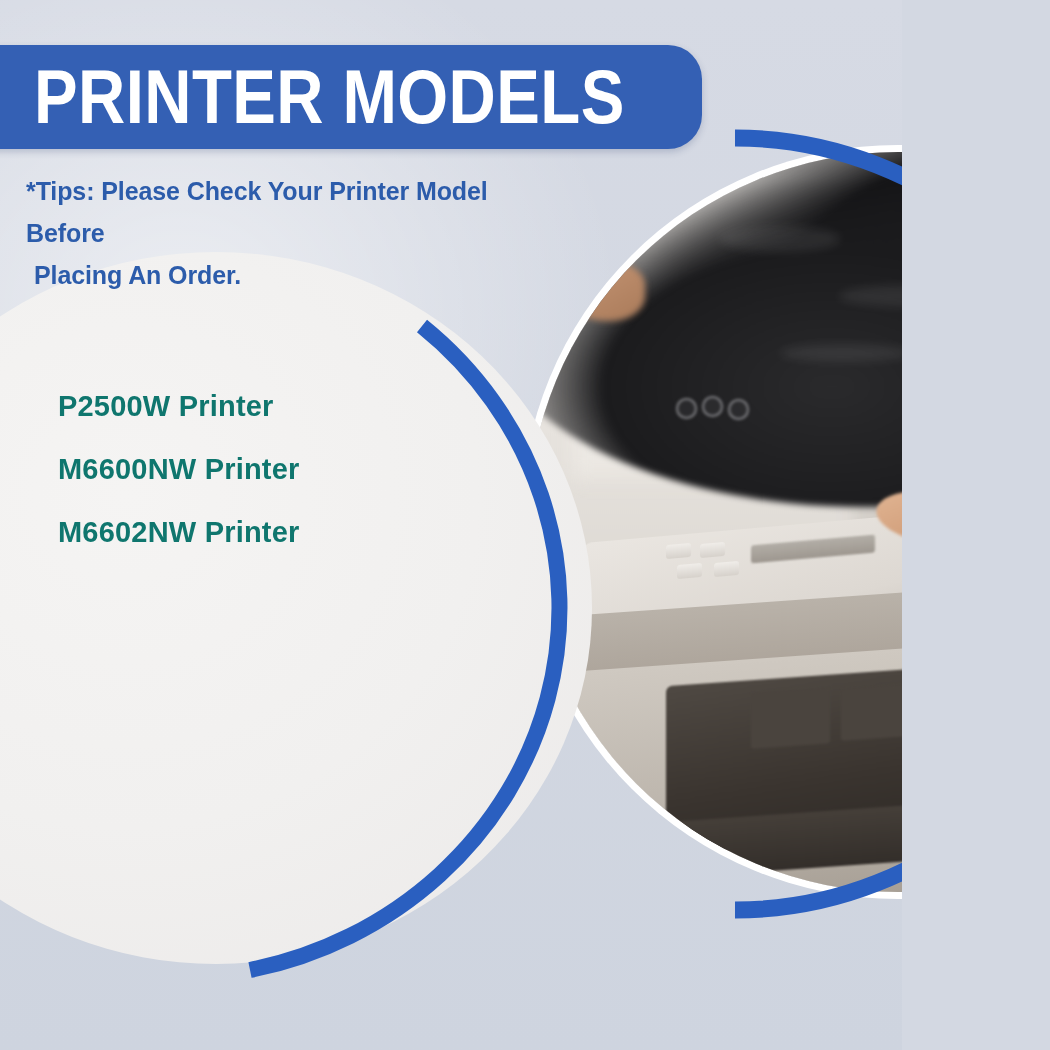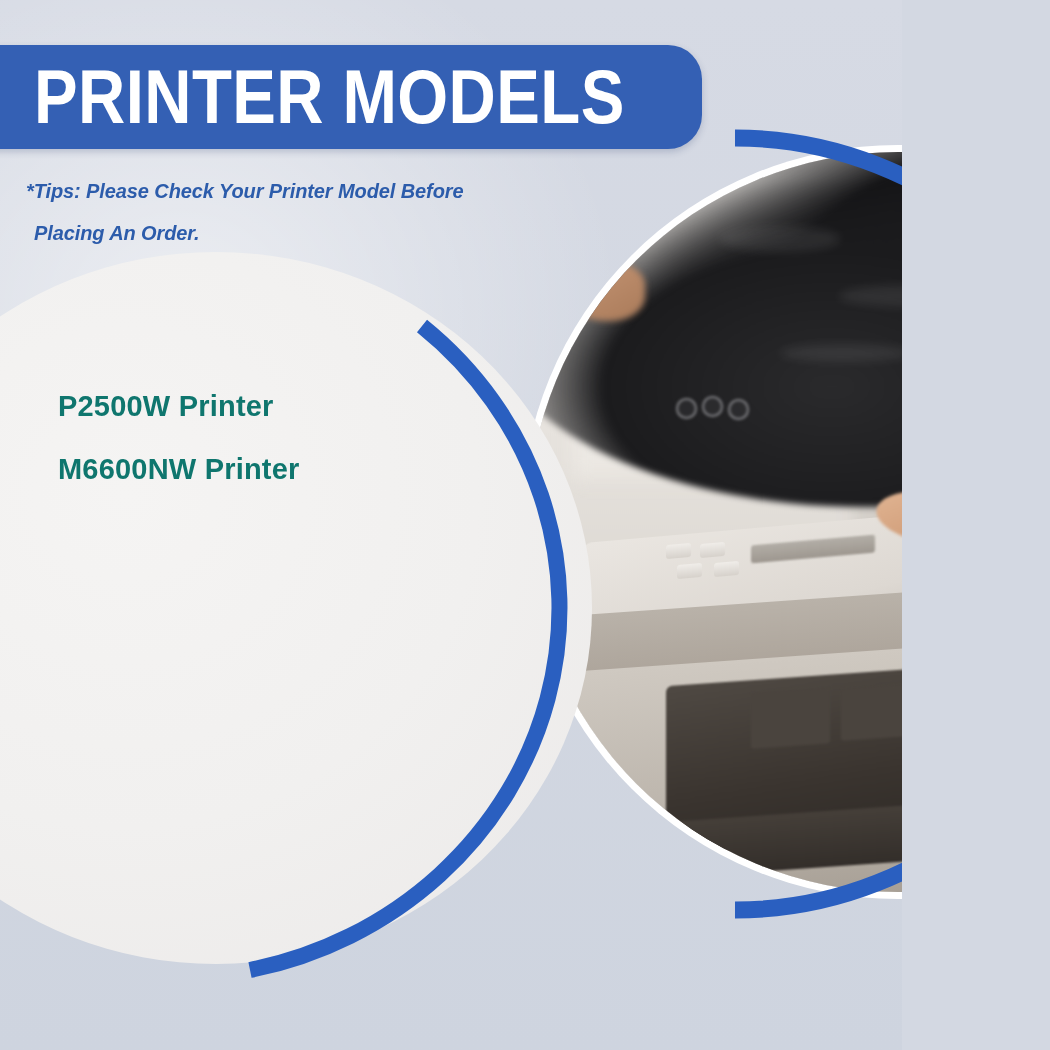--- a/index.html
+++ b/index.html
@@ -330,24 +330,23 @@
 
   
   .tips {
     position: absolute;
     left: 26px;
     top: 170px;
     width: 500px;
     color: #2c5cab;
     font-family: "Liberation Sans", sans-serif;
     font-weight: 700;
-    font-size: 20px;
+    font-size: 25px;
     line-height: 42px;
     letter-spacing: -0.1px;
-    font-style: italic;
   }
   .tips .line2 { display: block; padding-left: 8px; }
 
   
   .model-list {
     position: absolute;
     left: 58px;
     top: 375px;
     width: 420px;
   }
@@ -425,15 +424,16 @@
   </div>
 
   <div class="tips">
     <span>*Tips: Please Check Your Printer Model Before</span>
     <span class="line2">Placing An Order.</span>
   </div>
 
   <div class="model-list">
     <div class="model-item">P2500W Printer</div>
     <div class="model-item">M6600NW Printer</div>
+    <div class="model-item">M6602NW Printer</div>
   </div>
 
 </div>
 
 </body></html>

